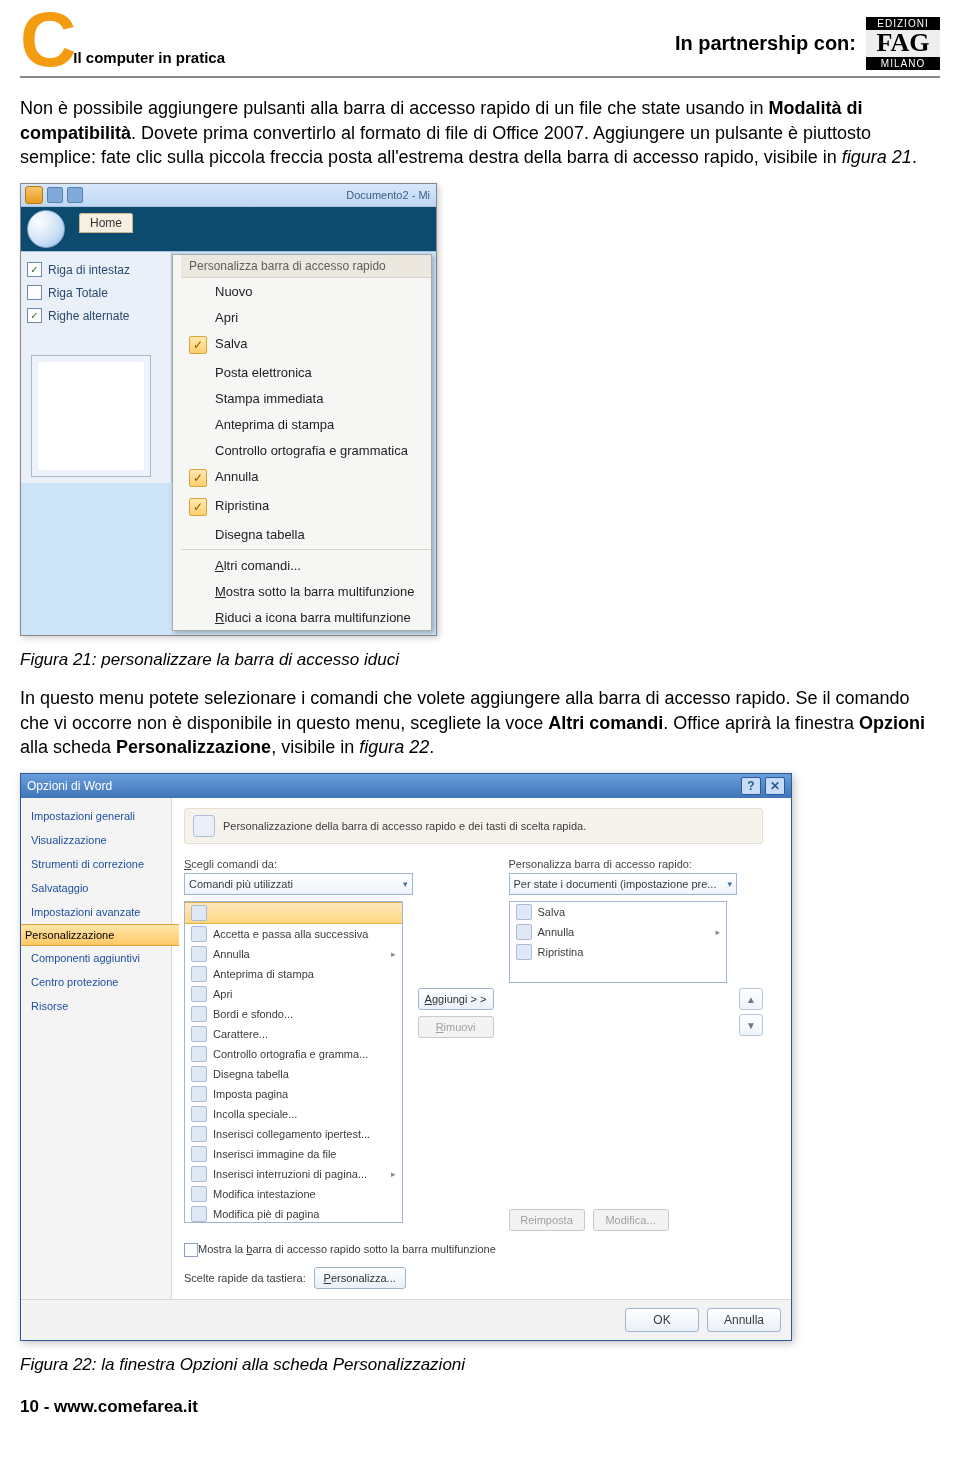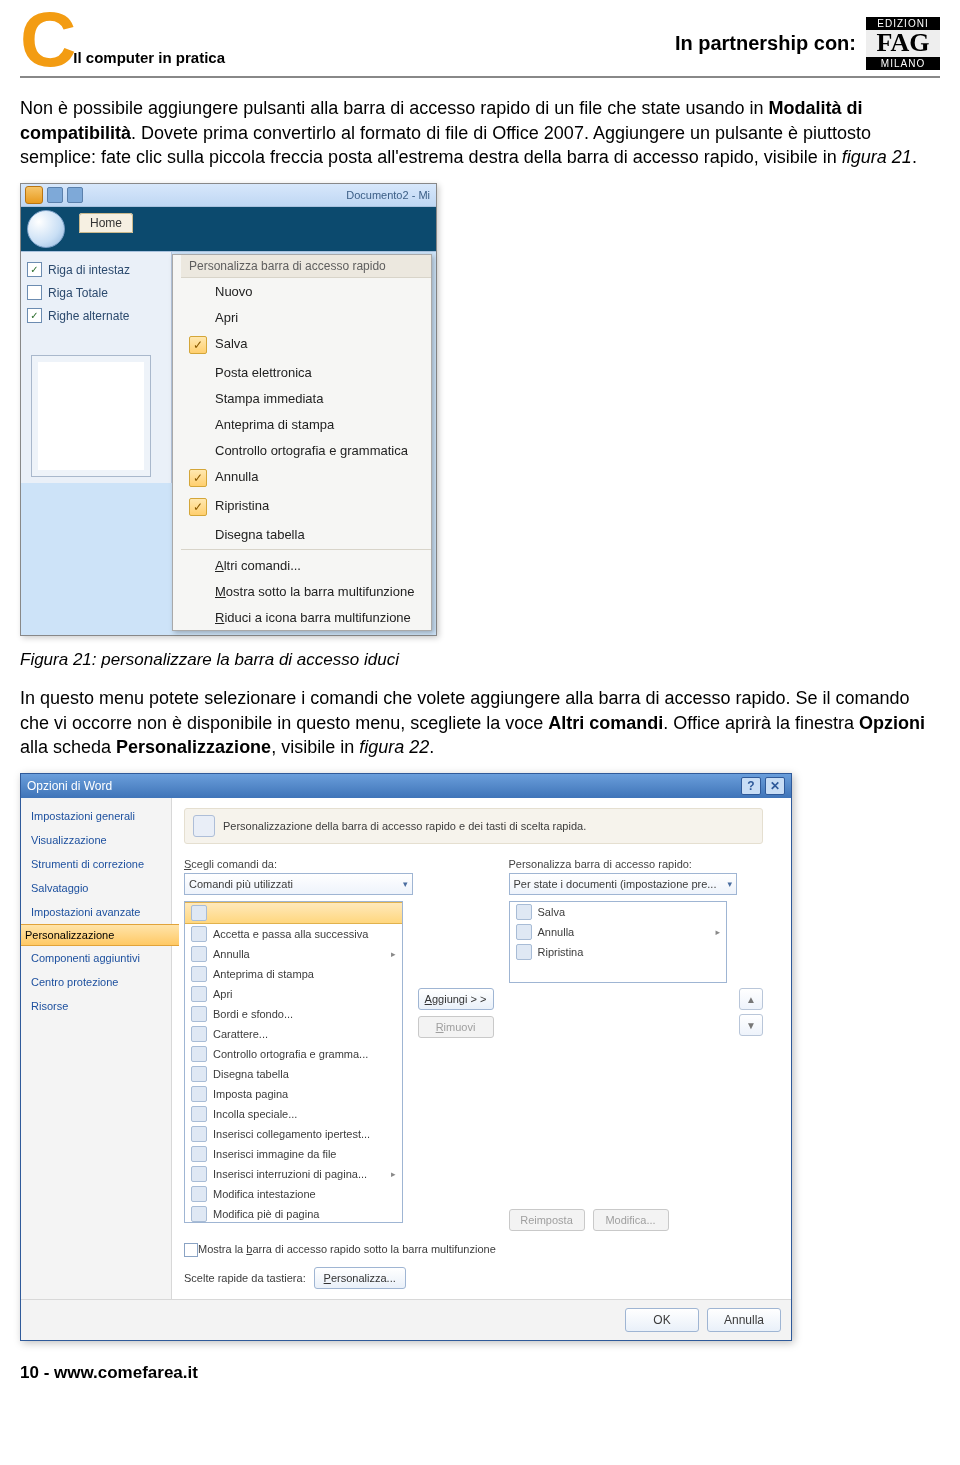--- a/index.html
+++ b/index.html
@@ -365,16 +365,17 @@
             </div>
         </div>
       </div>
     </div>
     <div class="dlg-foot">
       <div class="fbtn">OK</div>
       <div class="fbtn">Annulla</div>
     </div>
   </div>
 
+  <p class="caption">Figura 22: la finestra Opzioni alla scheda Personalizzazioni</p>
 
   <div class="footer">10 - www.comefarea.it</div>
 
 </div>
 
 </body></html>

